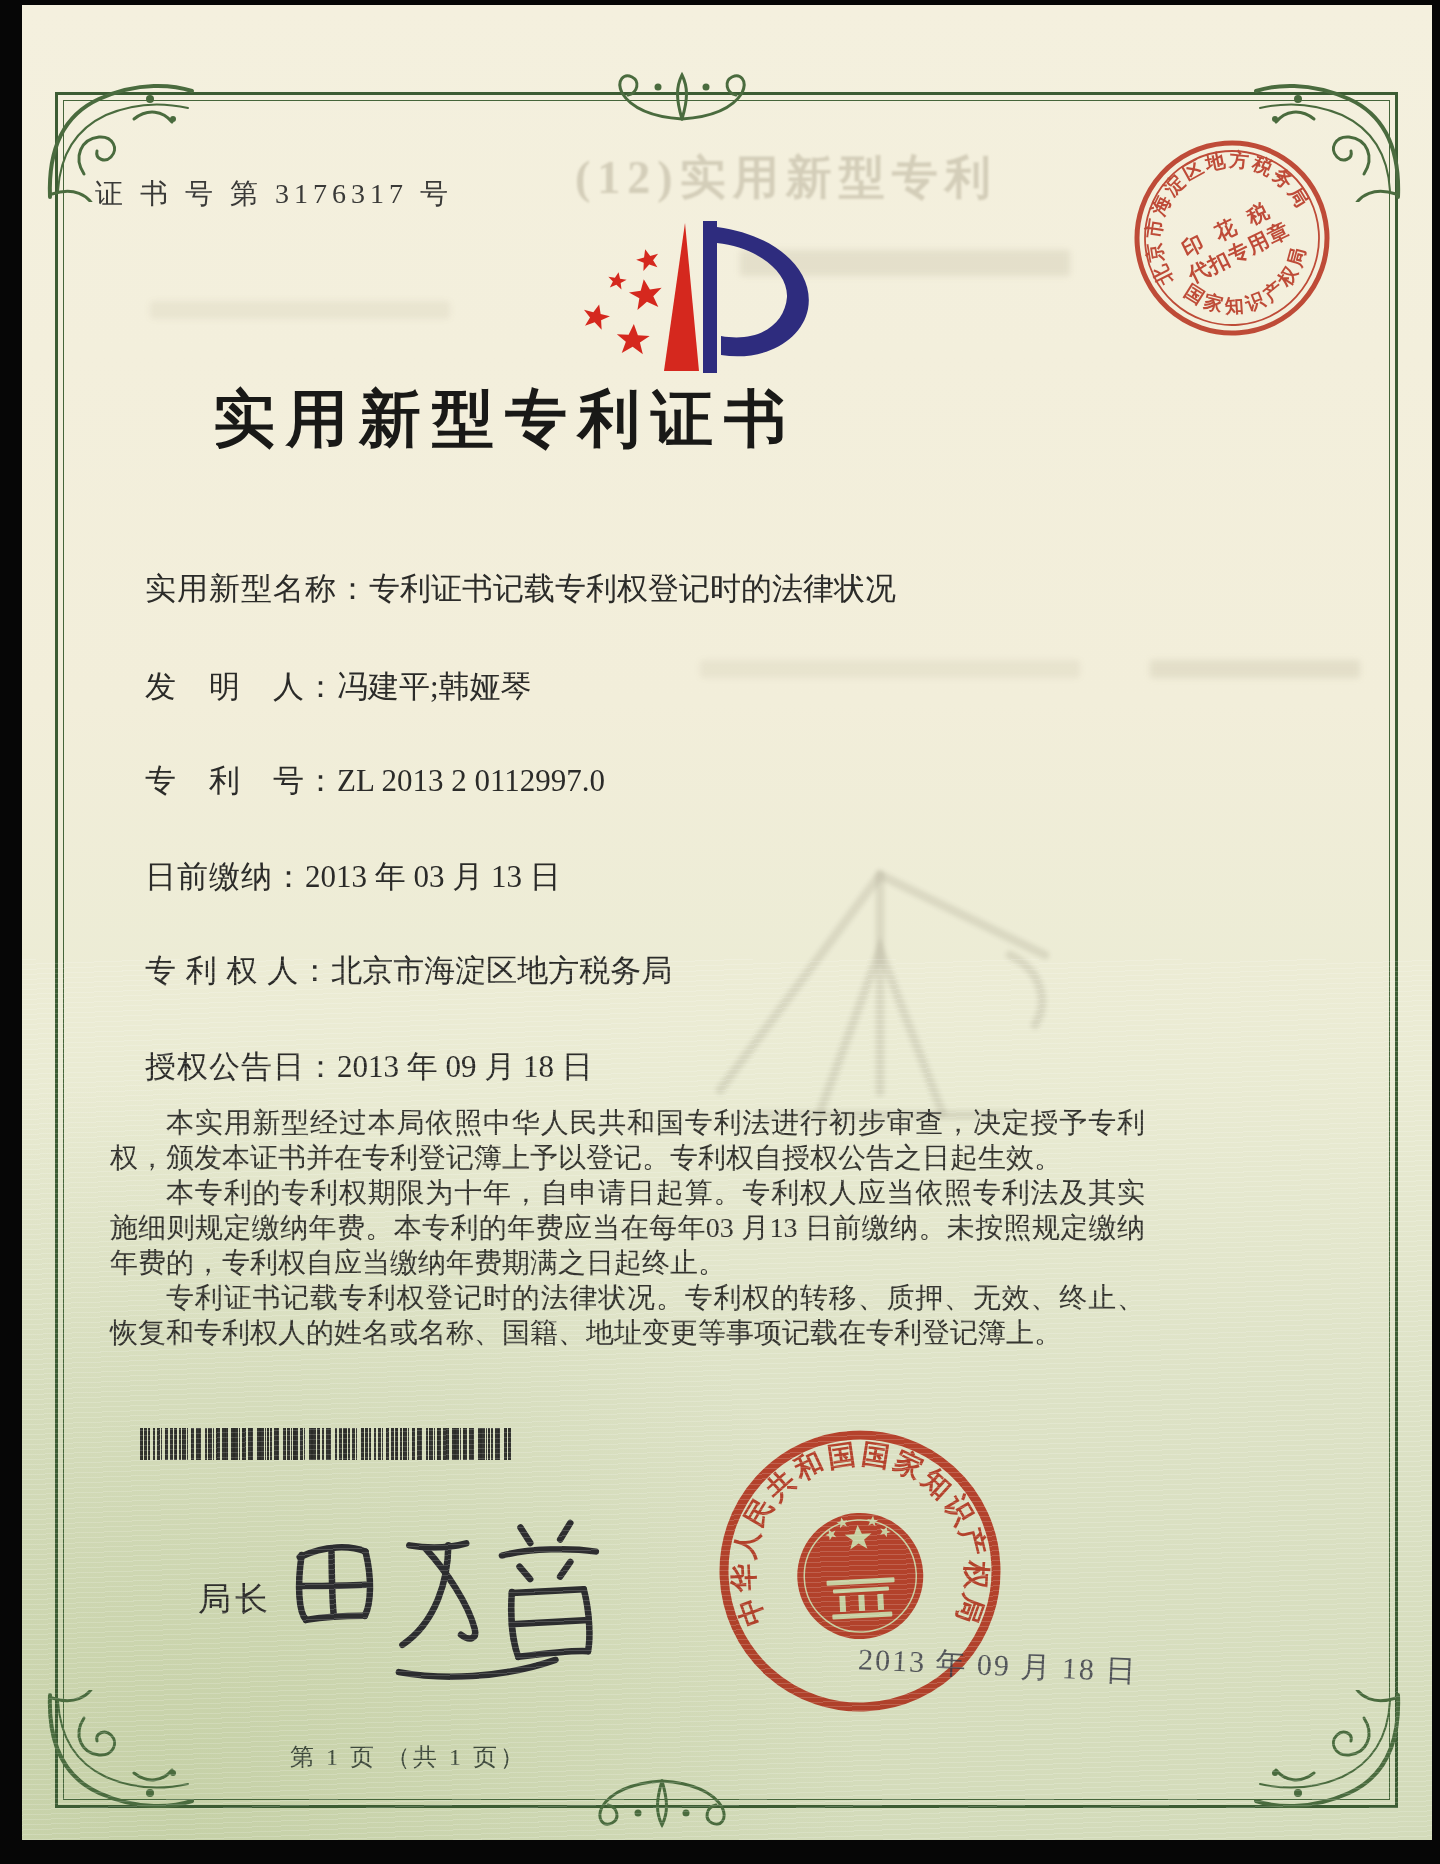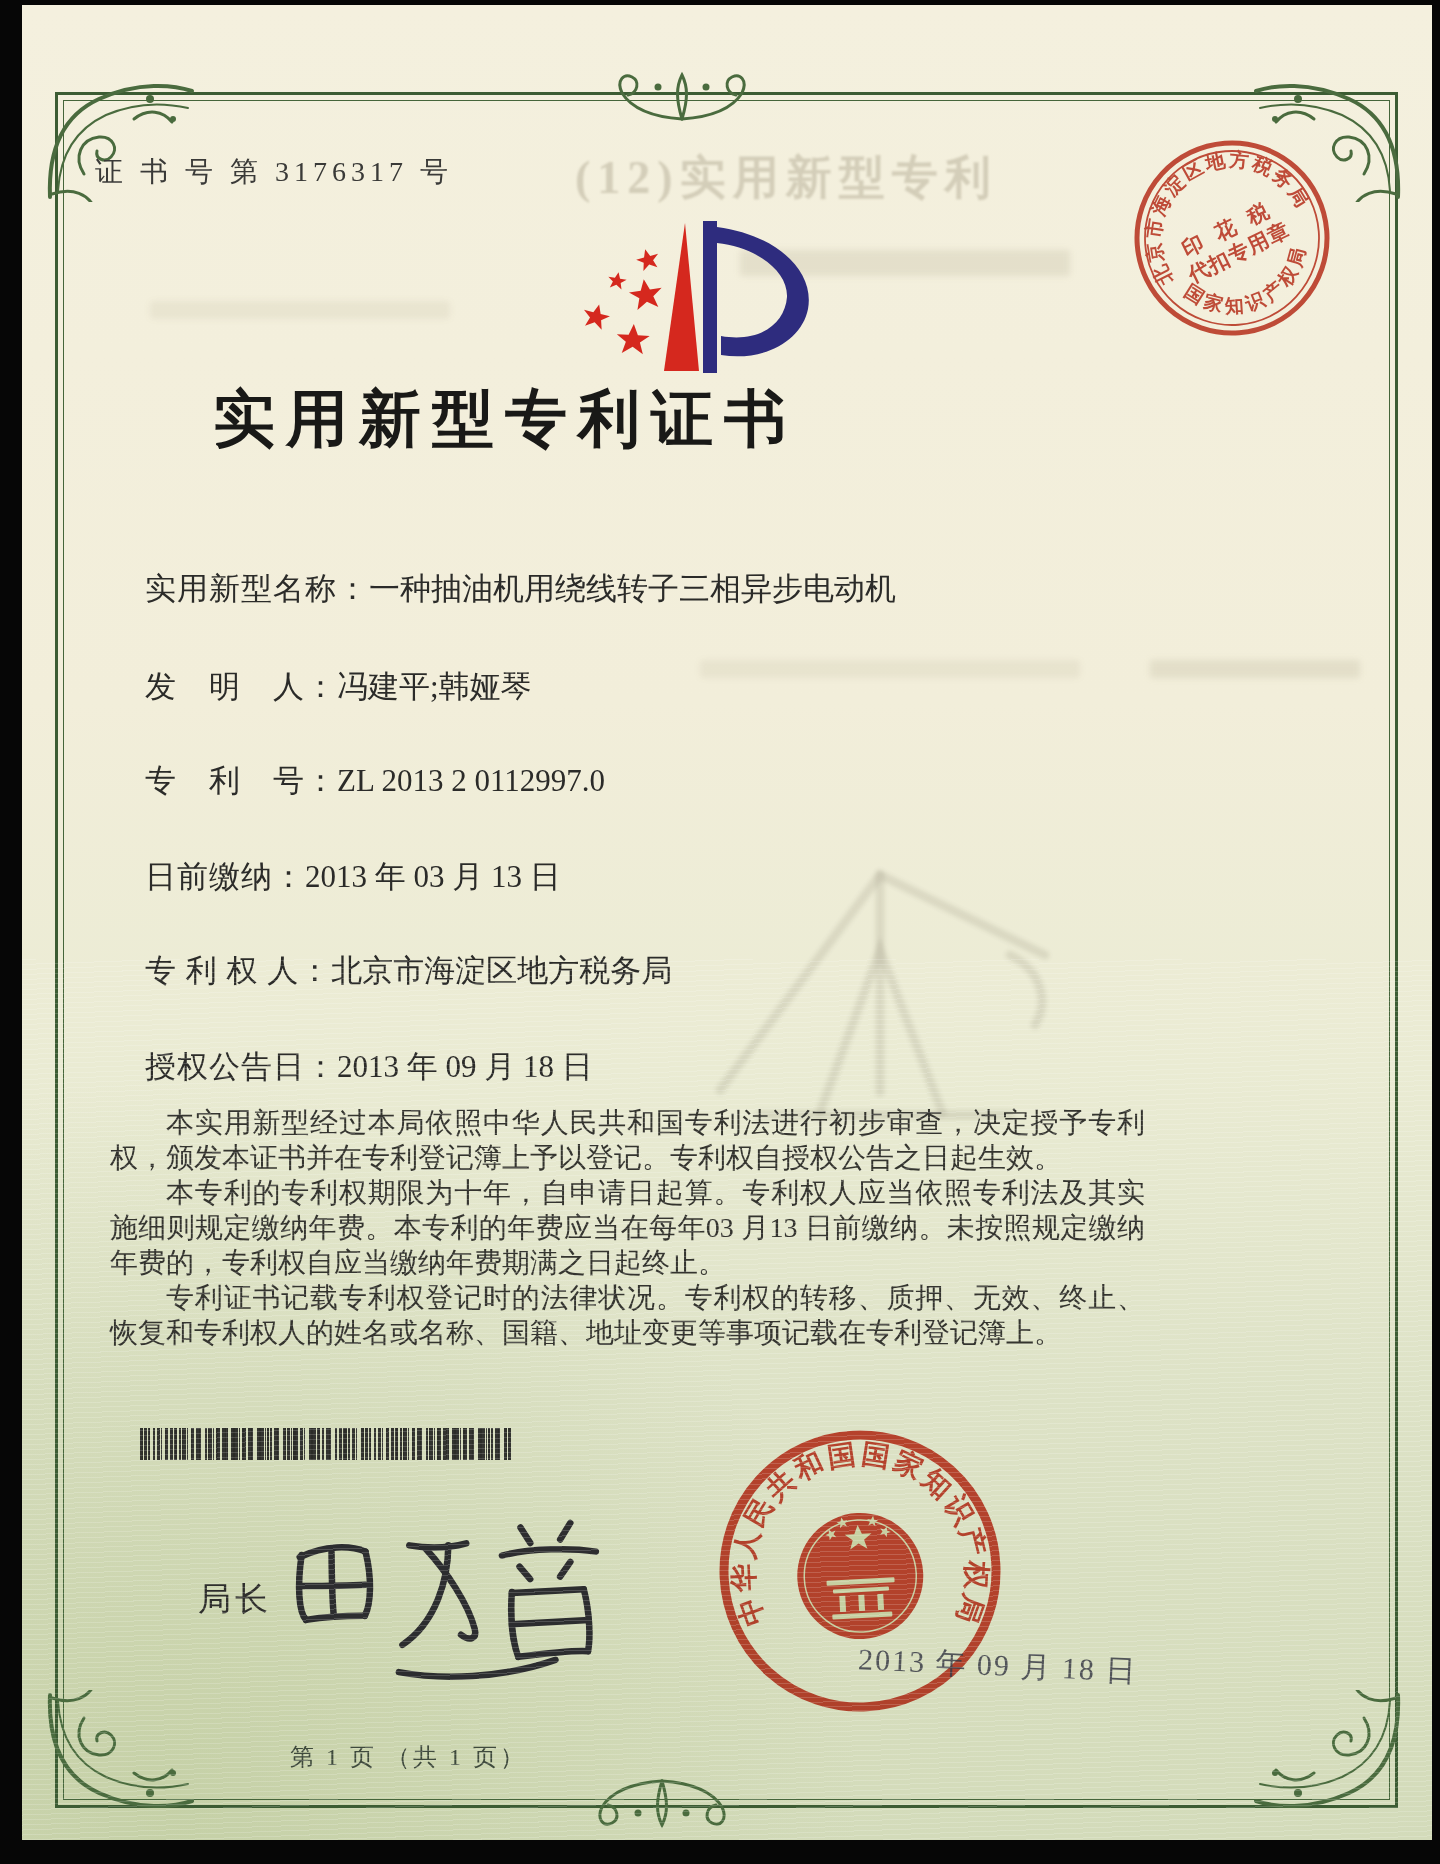--- a/index.html
+++ b/index.html
@@ -10,21 +10,21 @@
         overflow:hidden;}
   .page::after{content:"";position:absolute;left:0;right:0;top:52%;bottom:0;pointer-events:none;
         background:repeating-linear-gradient(178deg,rgba(255,255,255,.30) 0 1px,rgba(0,0,0,0) 1px 5px);opacity:.55;}
   .tint{position:absolute;left:0;bottom:0;width:60%;height:42%;pointer-events:none;
         background:radial-gradient(ellipse at 18% 95%,rgba(176,192,137,.40),rgba(176,192,137,0) 70%);}
   
   .frame{position:absolute;left:33px;top:87px;width:1337px;height:1710px;border:3px solid #3c5c33;}
   .frame-inner{position:absolute;inset:5px;border:1px solid #45653a;}
   .ornament{position:absolute;color:#4a6b3e;}
   
-  .certno{position:absolute;left:73px;top:148px;font-size:28px;color:#3a3a38;letter-spacing:5px;text-align:center;}
+  .certno{position:absolute;left:73px;top:170px;font-size:28px;color:#3a3a38;letter-spacing:5px;text-align:center;}
   .title{position:absolute;left:191px;top:372px;width:760px;text-align:left;font-size:62px;
          font-weight:bold;color:#191917;letter-spacing:11px;}
   .row{position:absolute;left:88px;font-size:31px;color:#2b2b29;white-space:nowrap;}
   .row .lab{letter-spacing:1px;margin-left:35px;}
   .body-text{position:absolute;left:88px;top:1100px;width:1035px;font-size:28px;line-height:35px;
          color:#34342f;text-align:justify;}
   .body-text p{margin:0;text-indent:2em;}
   .footer{position:absolute;left:268px;top:1736px;width:700px;font-size:24px;
          color:#3f4a3d;letter-spacing:3px;}
   .juzhang{position:absolute;left:176px;top:1572px;font-size:33px;color:#2e2e2c;letter-spacing:4px;}
@@ -168,21 +168,21 @@
       </g>
       <g fill="#2e2c7e">
         <polygon points="248,36 262,36 262,188 248,188"></polygon>
         <path d="M262,42 C322,50 360,86 353,124 C347,155 310,177 266,170 L266,151 C304,158 330,139 332,112 C333,85 300,62 262,58 Z"></path>
       </g>
     </svg>
 
     <div class="title">实用新型专利证书</div>
 
     <div class="row" style="top:563px;">
-      <span class="lab">实用新型名称：</span><span>一种抽油机用绕线转子三相异步电动机</span>
+      <span class="lab">实用新型名称：</span><span>专利证书记载专利权登记时的法律状况</span>
     </div>
     <div class="row" style="top:661px;">
       <span class="lab">发　明　人：</span><span>冯建平;韩娅琴</span>
     </div>
     <div class="row" style="top:755px;">
       <span class="lab">专　利　号：</span><span>ZL 2013 2 0112997.0</span>
     </div>
     <div class="row" style="top:851px;">
       <span class="lab">日前缴纳：</span><span>2013 年 03 月 13 日</span>
     </div>

